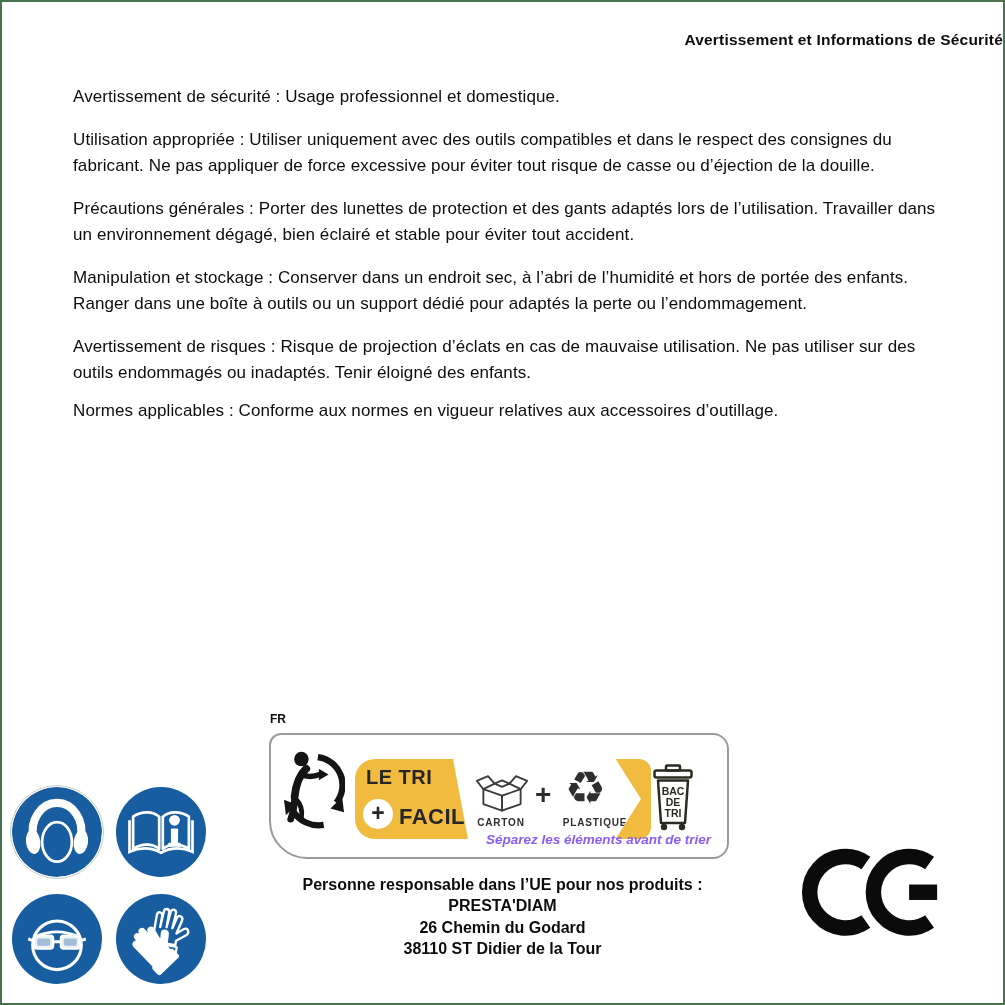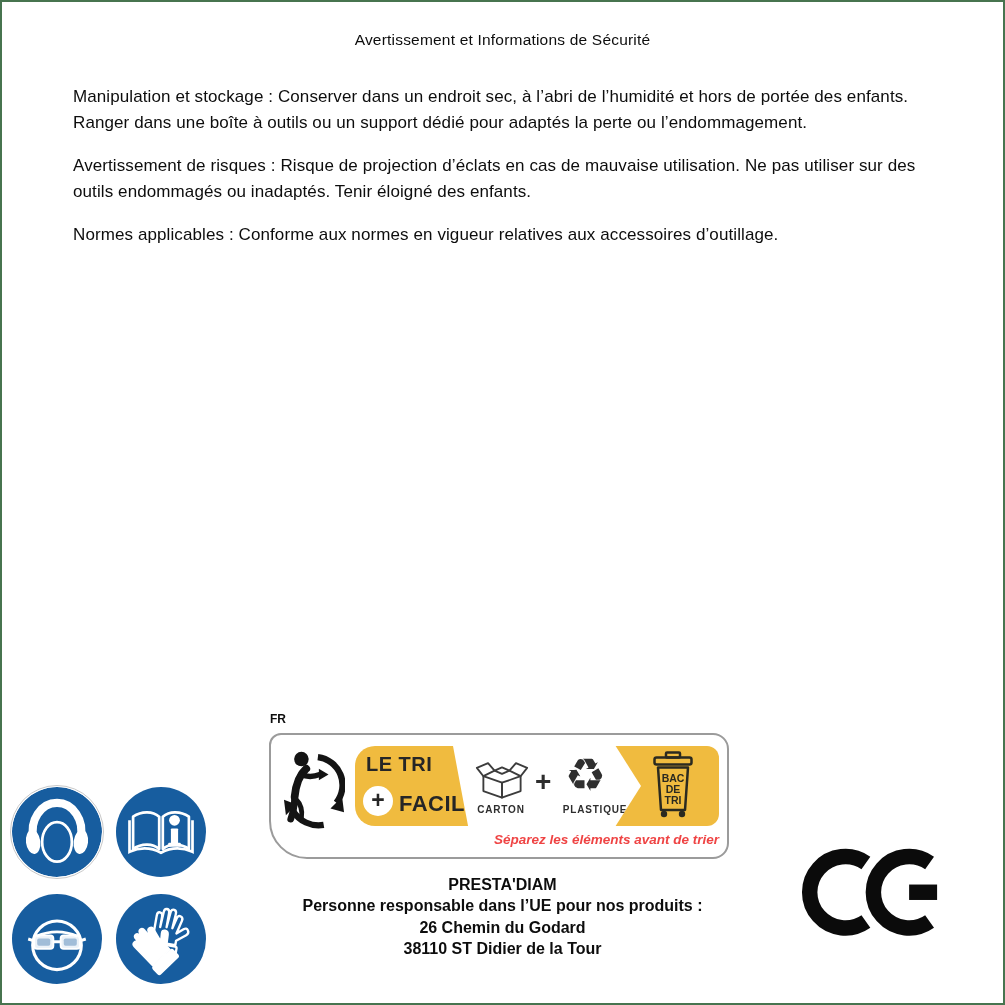--- a/index.html
+++ b/index.html
@@ -1,68 +1,71 @@
 <!DOCTYPE html>
 <html><head>
 <meta charset="utf-8">
 <style>
   html,body{margin:0;padding:0;background:#fff;}
   .page{position:relative;width:1005px;height:1005px;background:#ffffff;
         border:2px solid #47744F;box-sizing:border-box;overflow:hidden;
         font-family:"Liberation Sans", sans-serif;color:#0d0d0d;}
-  .title{position:absolute;top:29px;left:0;right:0;text-align:center;
-         font-size:15.5px;font-weight:400;letter-spacing:.2px;}
+  .title{position:absolute;top:29px;left:0;right:0;text-align:right;
+         font-size:15.5px;font-weight:700;letter-spacing:.2px;}
   .bodytext{position:absolute;left:71px;top:82px;width:868px;}
   .bodytext p{margin:0 0 17px 0;font-size:17px;line-height:26px;letter-spacing:.1px;}
-  .bodytext p:nth-of-type(5){margin-bottom:30px;}
+  .bodytext p:nth-of-type(5){margin-bottom:12px;}
   .bodytext p:nth-of-type(6){margin-bottom:5px;}
 
   
   .icons{position:absolute;left:10px;top:785px;display:grid;
          grid-template-columns:90px 90px;grid-auto-rows:90px;column-gap:14px;row-gap:17px;}
   .icons svg{display:block;}
   .ring{outline:1px solid #c9c9c9;outline-offset:1px;border-radius:50%;}
 
   
   .fr-tag{position:absolute;left:268px;top:710px;font-size:12px;font-weight:700;}
   .tri-box{position:absolute;left:267px;top:731px;width:460px;height:126px;background:#fff;
            border:2px solid #9b9b9b;border-radius:12px 16px 16px 38px;box-sizing:border-box;}
   .triman{position:absolute;left:12px;top:13px;}
-  .tri-yellow{position:absolute;left:84px;top:11px;width:364px;height:80px;
+  .tri-yellow{position:absolute;left:84px;top:24px;width:296px;height:80px;
               background:#F0BB3F;border-radius:20px 12px 12px 20px;}
   .letri{position:absolute;left:11px;top:7px;font-size:20px;font-weight:800;color:#262626;letter-spacing:.5px;}
   .plus-circle{position:absolute;left:8px;top:40px;width:30px;height:30px;background:#fff;border-radius:50%;
                text-align:center;line-height:29px;font-size:23px;font-weight:800;color:#262626;}
   .facile{position:absolute;left:44px;top:45px;font-size:22px;font-weight:800;color:#262626;letter-spacing:.5px;}
   .chevron{position:absolute;left:98px;top:0;width:188px;height:80px;background:#fff;
            clip-path:polygon(0 0,86.5% 0,100% 50%,86.5% 100%,8% 100%);}
   .mat-label{position:absolute;top:58px;font-size:10px;font-weight:700;color:#2e2e2e;
              letter-spacing:.8px;text-align:center;}
   .mat-plus{position:absolute;left:82px;top:20px;font-size:28px;font-weight:800;color:#2e2e2e;}
   .recy-glyph{position:absolute;left:112px;top:4px;font-family:"DejaVu Sans",sans-serif;
               font-size:46px;line-height:50px;color:#2f2f2f;}
   .bin{position:absolute;left:296px;top:5px;}
-  .tri-instruction{position:absolute;right:8px;top:97px;font-size:13.5px;font-style:italic;
-                   font-weight:600;color:#ef4444;}
+  .tri-instruction{position:absolute;right:16px;top:97px;font-size:13.5px;font-style:italic;
+                   font-weight:600;color:#8b5cf6;}
 
   
   .contact{position:absolute;left:0;right:0;top:872px;text-align:center;
            font-size:16px;font-weight:700;line-height:21.4px;}
 
   
   .ce{position:absolute;left:799px;top:842px;}
 </style>
 </head>
 <body>
 
 <div class="page">
 
   <div class="title">Avertissement et Informations de Sécurité</div>
 
   <div class="bodytext">
+    <p>Avertissement de sécurité : Usage professionnel et domestique.</p>
+    <p>Utilisation appropriée : Utiliser uniquement avec des outils compatibles et dans le respect des consignes du fabricant. Ne pas appliquer de force excessive pour éviter tout risque de casse ou d’éjection de la douille.</p>
+    <p>Précautions générales : Porter des lunettes de protection et des gants adaptés lors de l’utilisation. Travailler dans un environnement dégagé, bien éclairé et stable pour éviter tout accident.</p>
     <p>Manipulation et stockage : Conserver dans un endroit sec, à l’abri de l’humidité et hors de portée des enfants. Ranger dans une boîte à outils ou un support dédié pour adaptés la perte ou l’endommagement.</p>
     <p>Avertissement de risques : Risque de projection d’éclats en cas de mauvaise utilisation. Ne pas utiliser sur des outils endommagés ou inadaptés. Tenir éloigné des enfants.</p>
     <p>Normes applicables : Conforme aux normes en vigueur relatives aux accessoires d’outillage.</p>
   </div>
 
   <div class="icons">
 
     <svg class="ring" width="90" height="90" viewBox="0 0 100 100">
       <circle cx="50" cy="50" r="50" fill="#175D9F"></circle>
       <ellipse cx="50" cy="61" rx="16.5" ry="22" fill="none" stroke="#fff" stroke-width="3"></ellipse>
@@ -161,22 +164,22 @@
         <text x="22" y="31" text-anchor="middle" font-family="Liberation Sans, sans-serif" font-size="10.5" font-weight="bold" fill="#2b2a20">BAC</text>
         <text x="22" y="42" text-anchor="middle" font-family="Liberation Sans, sans-serif" font-size="10.5" font-weight="bold" fill="#2b2a20">DE</text>
         <text x="22" y="53" text-anchor="middle" font-family="Liberation Sans, sans-serif" font-size="10.5" font-weight="bold" fill="#2b2a20">TRI</text>
       </svg>
     </div>
 
     <div class="tri-instruction">Séparez les éléments avant de trier</div>
   </div>
 
   <div class="contact">
+    <div>Personne responsable dans l’UE pour nos produits :</div>
     <div>PRESTA'DIAM</div>
-    <div>Personne responsable dans l’UE pour nos produits :</div>
     <div>26 Chemin du Godard</div>
     <div>38110 ST Didier de la Tour</div>
   </div>
 
   <svg class="ce" width="140" height="96.5" viewBox="0 0 145 100" aria-label="CE">
     <g fill="none" stroke="#0b0b0b" stroke-width="16">
       <path d="M67.2,19.7 A37,37 0 1 0 67.2,80.3"></path>
       <path d="M133.2,19.7 A37,37 0 1 0 133.2,80.3"></path>
       <path d="M112,50 L141,50"></path>
     </g>

